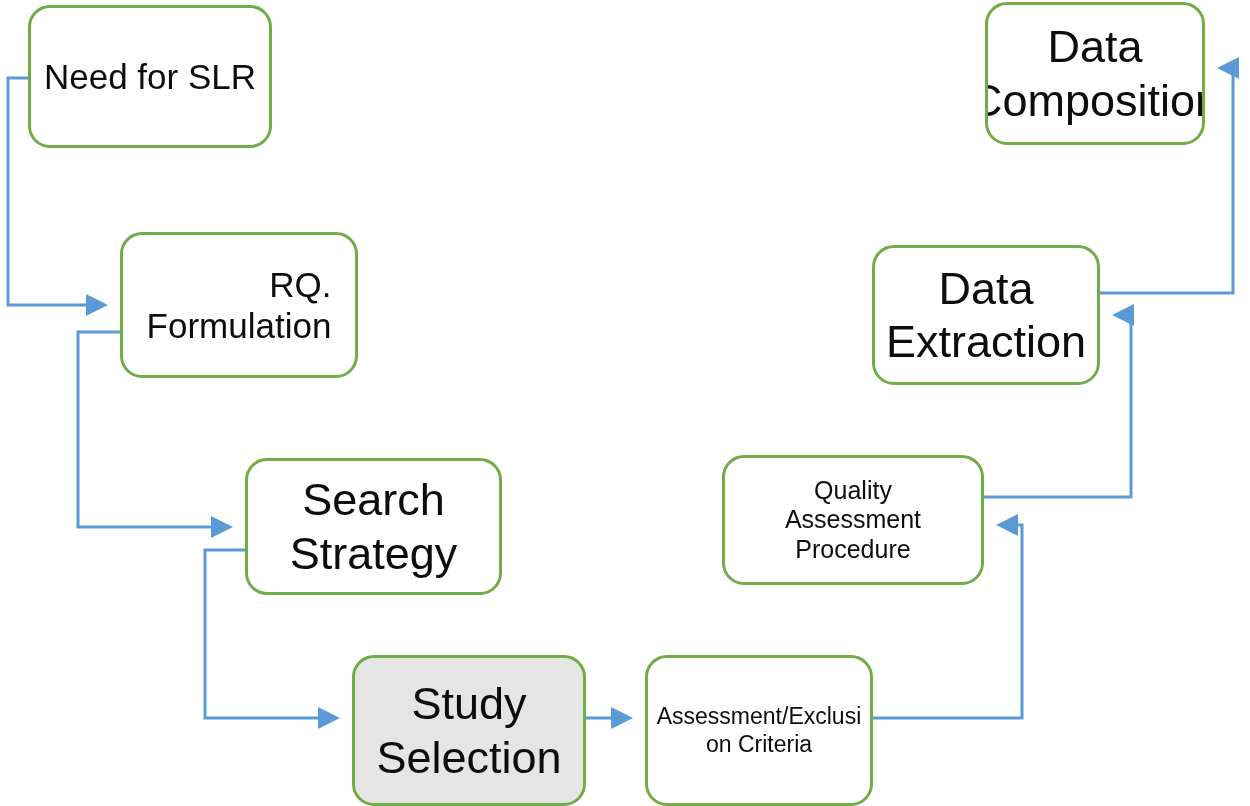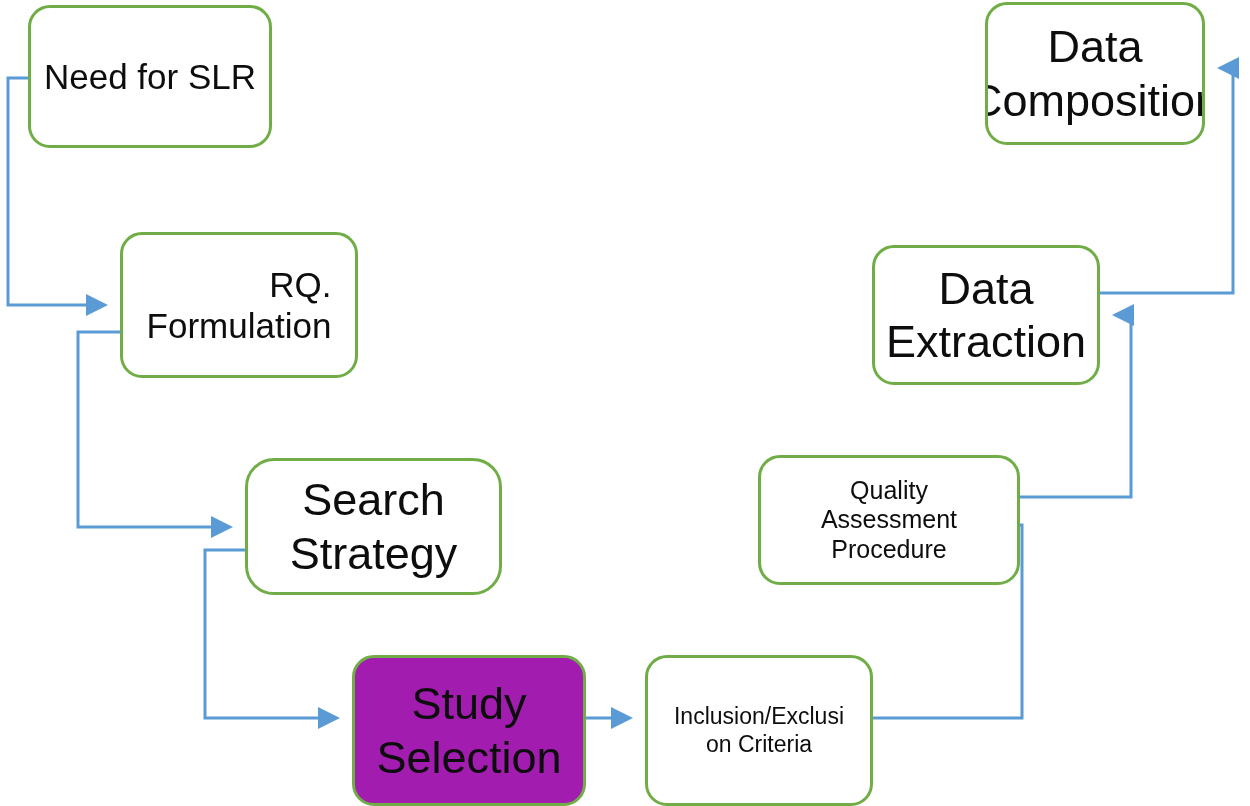--- a/index.html
+++ b/index.html
@@ -83,33 +83,33 @@
         <polygon points="1217,68 1239,57 1239,79" fill="#5B9BD5"></polygon>
       </g>
     </svg>
 <div class="node size-lg" style="left: 28px; top: 5px; width: 244px; height: 143px; border-color: rgb(112, 173, 71); background: rgb(255, 255, 255); color: rgb(13, 13, 13);">
       <span class="node-label">Need for SLR</span>
     </div>
     <div class="node size-lg" style="left: 120px; top: 232px; width: 238px; height: 146px; border-color: rgb(112, 173, 71); background: rgb(255, 255, 255); color: rgb(13, 13, 13); text-align: right;">
       <span class="node-label">RQ.
 Formulation</span>
     </div>
-    <div class="node size-md" style="left: 245px; top: 458px; width: 257px; height: 137px; border-color: rgb(112, 173, 71); background: rgb(255, 255, 255); color: rgb(13, 13, 13); border-radius: 29px;">
+    <div class="node size-md" style="left: 245px; top: 458px; width: 257px; height: 137px; border-color: rgb(112, 173, 71); background: rgb(255, 255, 255); color: rgb(13, 13, 13);">
       <span class="node-label">Search
 Strategy</span>
     </div>
-    <div class="node size-md" style="left: 352px; top: 655px; width: 234px; height: 151px; border-color: rgb(112, 173, 71); background: #a21caf; color: rgb(13, 13, 13);">
+    <div class="node size-md" style="left: 352px; top: 655px; width: 234px; height: 151px; border-color: rgb(112, 173, 71); background: #e5e5e5; color: rgb(13, 13, 13);">
       <span class="node-label">Study
 Selection</span>
     </div>
     <div class="node size-xs" style="left: 645px; top: 655px; width: 228px; height: 151px; border-color: rgb(112, 173, 71); background: rgb(255, 255, 255); color: rgb(13, 13, 13);">
-      <span class="node-label">Inclusion/Exclusi
+      <span class="node-label">Assessment/Exclusi
 on Criteria</span>
     </div>
-    <div class="node size-sm" style="left: 722px; top: 455px; width: 262px; height: 130px; border-color: rgb(112, 173, 71); background: rgb(255, 255, 255); color: rgb(13, 13, 13); margin-left: 36px;">
+    <div class="node size-sm" style="left: 722px; top: 455px; width: 262px; height: 130px; border-color: rgb(112, 173, 71); background: rgb(255, 255, 255); color: rgb(13, 13, 13);">
       <span class="node-label">Quality
 Assessment
 Procedure</span>
     </div>
     <div class="node size-md" style="left: 872px; top: 245px; width: 228px; height: 140px; border-color: rgb(112, 173, 71); background: rgb(255, 255, 255); color: rgb(13, 13, 13);">
       <span class="node-label">Data
 Extraction</span>
     </div>
     <div class="node size-md" style="left: 985px; top: 2px; width: 220px; height: 143px; border-color: rgb(112, 173, 71); background: rgb(255, 255, 255); color: rgb(13, 13, 13);">
       <span class="node-label">Data

